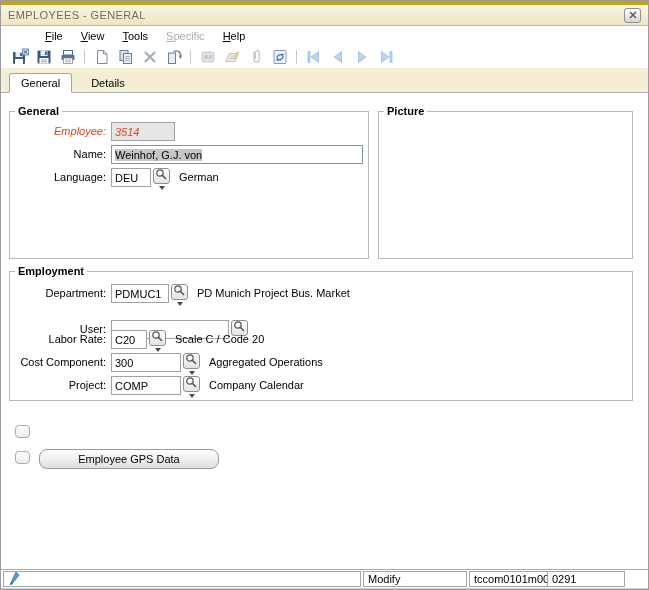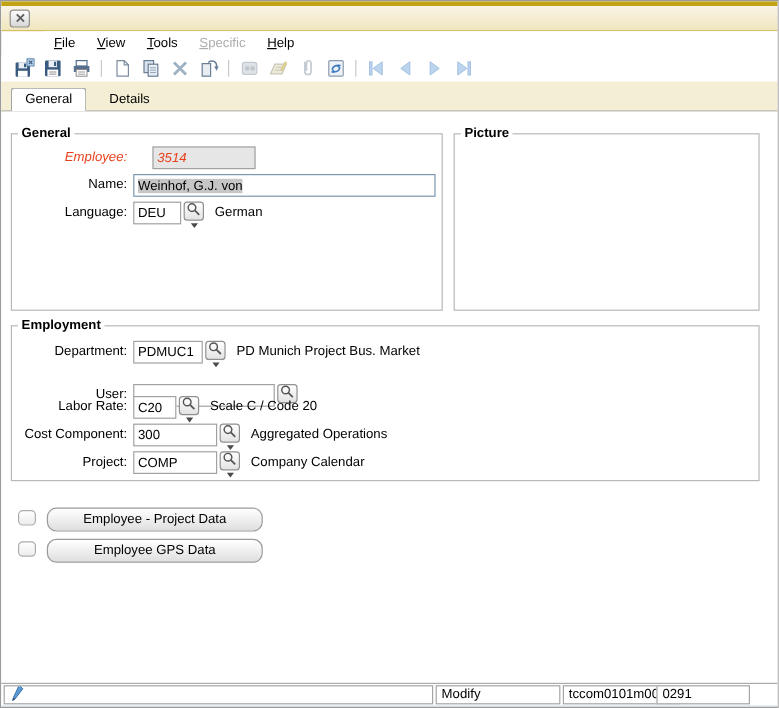--- a/index.html
+++ b/index.html
@@ -65,20 +65,21 @@
   .seg4 { left:546px; width:78px;  }
 </style>
 </head>
 <body>
 
 <div class="window">
 
   <div class="titlebar">
     <div class="title-stripe"></div>
     <div class="title-row">
+      <span class="title-text">EMPLOYEES - GENERAL</span>
       <button class="close-btn">
         <span>
           <svg width="10" height="10" viewBox="0 0 10 10">
               <path d="M2 2 L8 8 M8 2 L2 8" stroke="#5E5E5E" stroke-width="1.6"></path>
             </svg>
         </span>
       </button>
     </div>
   </div>
 
@@ -208,21 +209,21 @@
     <div class="tab">Details</div>
   </div>
 
   <div class="content">
 
     <div class="groupbox gb-general">
       <span class="group-label">General</span>
 
       <div class="frow" style="top:10px;">
         <span class="flabel red">Employee:</span>
-        <div class="tfield readonly" style="width:86px;margin-left:16px;">
+        <div class="tfield readonly" style="width:64px;">
           <span>3514</span>
         </div>
       </div>
 
       <div class="frow" style="top:56px;">
         <span class="flabel">Language:</span>
         <div class="tfield" style="width:40px;">
           <span>DEU</span>
         </div>
         <span class="lookup">
@@ -342,21 +343,20 @@
                 </svg>
             </span>
           </button>
           <span class="lookup-arrow"></span>
         </span>
         <span class="fdesc">Company Calendar</span>
       </div>
     </div>
 
     <span class="sq" style="left:14px; top:332px;"></span>
-    <button class="cmd-btn" style="left:38px; top:330px;">Employee - Project Data</button>
 
     <span class="sq" style="left:14px; top:358px;"></span>
     <button class="cmd-btn" style="left:38px; top:356px;">Employee GPS Data</button>
 
   </div>
 
   <div class="statusbar">
     <div class="seg seg1">
       <span>
         <svg width="13" height="15" viewBox="0 0 13 15">

